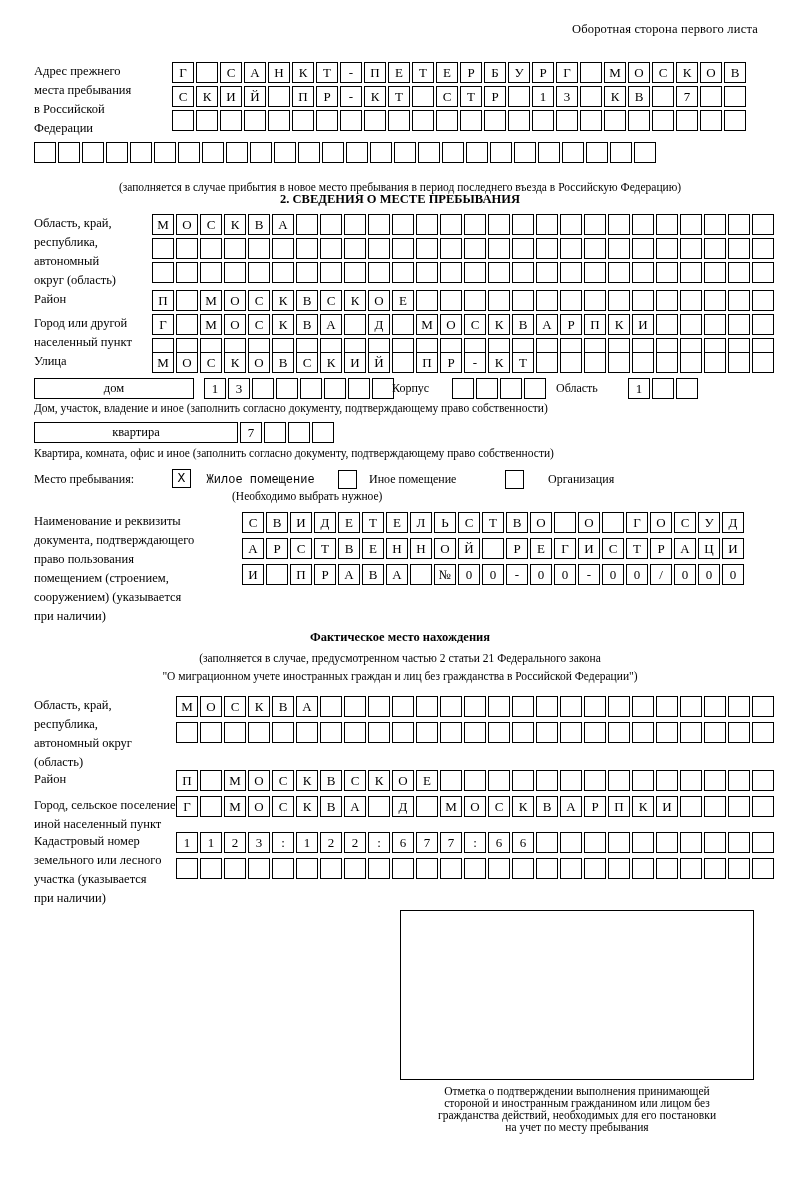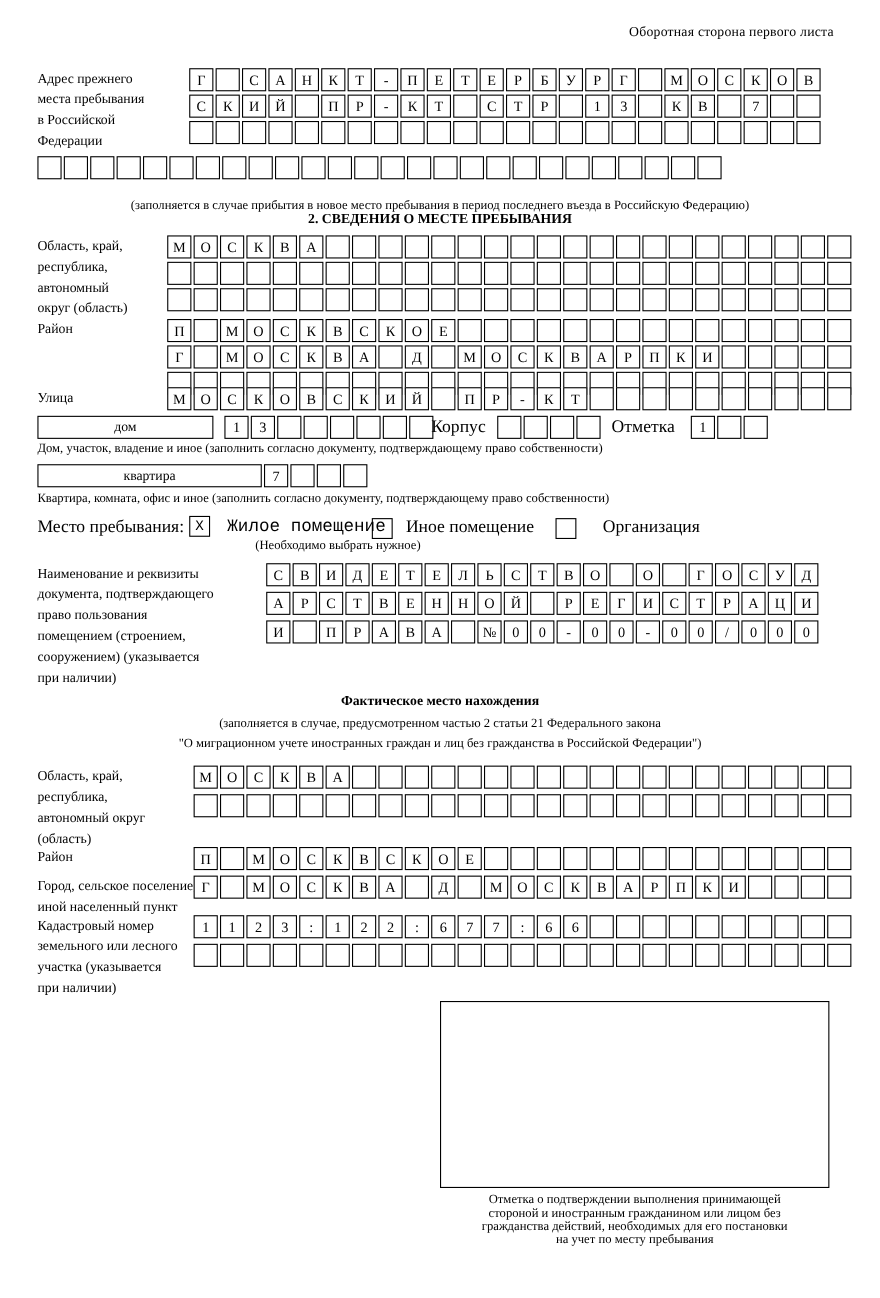--- a/index.html
+++ b/index.html
@@ -55,21 +55,21 @@
     line-height: 19px;
     text-align: center;
     font-family: "Liberation Serif", serif;
     background: #fff;
     overflow: hidden;
   }
   .row-abs {
     position: absolute;
   }
   .inline-lbl {
-    font-size: 16px;
+    font-size: 12px;
     line-height: 21px;
     white-space: nowrap;
   }
   .boxlbl {
     border: 1px solid #000;
     box-sizing: border-box;
     height: 21px;
     font-size: 12.5px;
     line-height: 19px;
     text-align: center;
@@ -343,20 +343,24 @@
     <div class="cell"></div>
     <div class="cell"></div>
     <div class="cell"></div>
     <div class="cell"></div>
     <div class="cell"></div>
     <div class="cell"></div>
     <div class="cell"></div>
     <div class="cell"></div>
   </div>
 
+  <div class="row-abs" style="left:34px; top:314px; width:120px;">
+    <div class="lbl">Город или другой</div>
+    <div class="lbl">населенный пункт</div>
+  </div>
   <div class="row-abs cells" style="left:152px; top:314px;">
     <div class="cell">Г</div>
     <div class="cell"></div>
     <div class="cell">М</div>
     <div class="cell">О</div>
     <div class="cell">С</div>
     <div class="cell">К</div>
     <div class="cell">В</div>
     <div class="cell">А</div>
     <div class="cell"></div>
@@ -448,21 +452,21 @@
     <div class="cell"></div>
     <div class="cell"></div>
   </div>
   <div class="row-abs inline-lbl" style="left:392px; top:378px;">Корпус</div>
   <div class="row-abs cells" style="left:452px; top:378px;">
     <div class="cell"></div>
     <div class="cell"></div>
     <div class="cell"></div>
     <div class="cell"></div>
   </div>
-  <div class="row-abs inline-lbl" style="left:556px; top:378px;">Отметка</div>
+  <div class="row-abs inline-lbl" style="left:556px; top:378px;">Область</div>
   <div class="row-abs cells" style="left:628px; top:378px;">
     <div class="cell">1</div>
     <div class="cell"></div>
     <div class="cell"></div>
   </div>
   <div class="row-abs small" style="left:34px; top:402px;">Дом, участок, владение и иное (заполнить согласно документу, подтверждающему право собственности)</div>
 
   <div class="row-abs boxlbl" style="left:34px; top:422px; width:204px;">квартира</div>
   <div class="row-abs cells" style="left:240px; top:422px;">
     <div class="cell">7</div>

